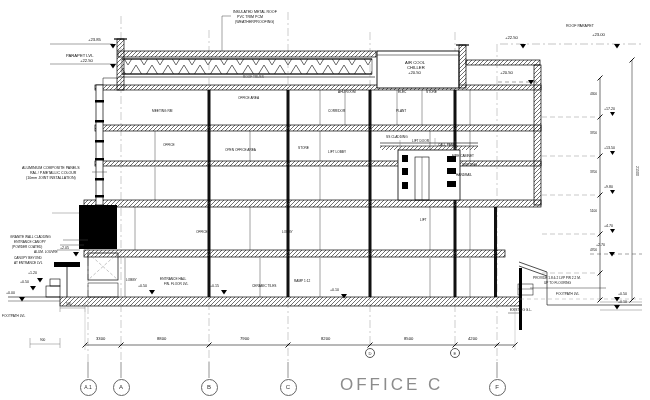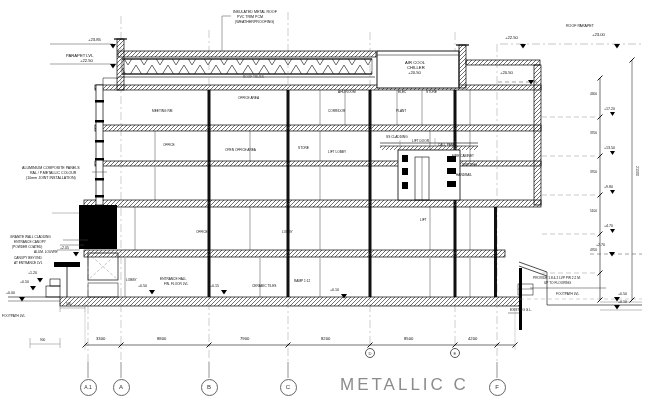--- a/index.html
+++ b/index.html
@@ -346,15 +346,15 @@
   <div class="bub" style="left:488.5px;top:378.5px">
       <span>F</span>
     </div>
   <div class="bub bubs" style="left:365px;top:348px">
       <span>D</span>
     </div>
   <div class="bub bubs" style="left:450px;top:348px">
       <span>E</span>
     </div>
 
-  <span class="t sec" style="left:340px;top:376px">METALLIC C</span>
+  <span class="t sec" style="left:340px;top:376px">OFFICE C</span>
 
 </div>
 
 </body></html>

